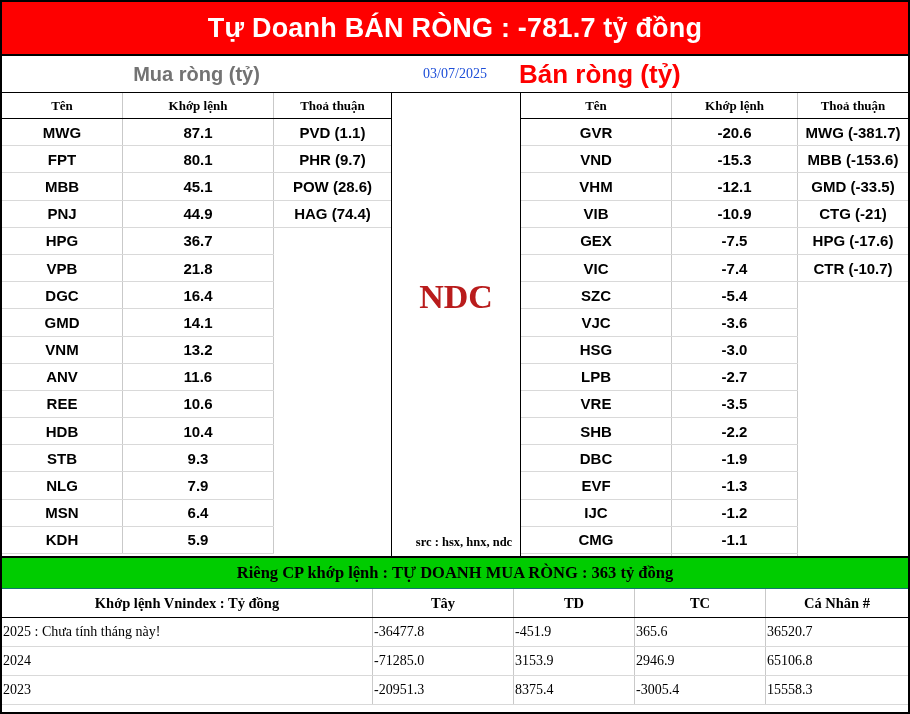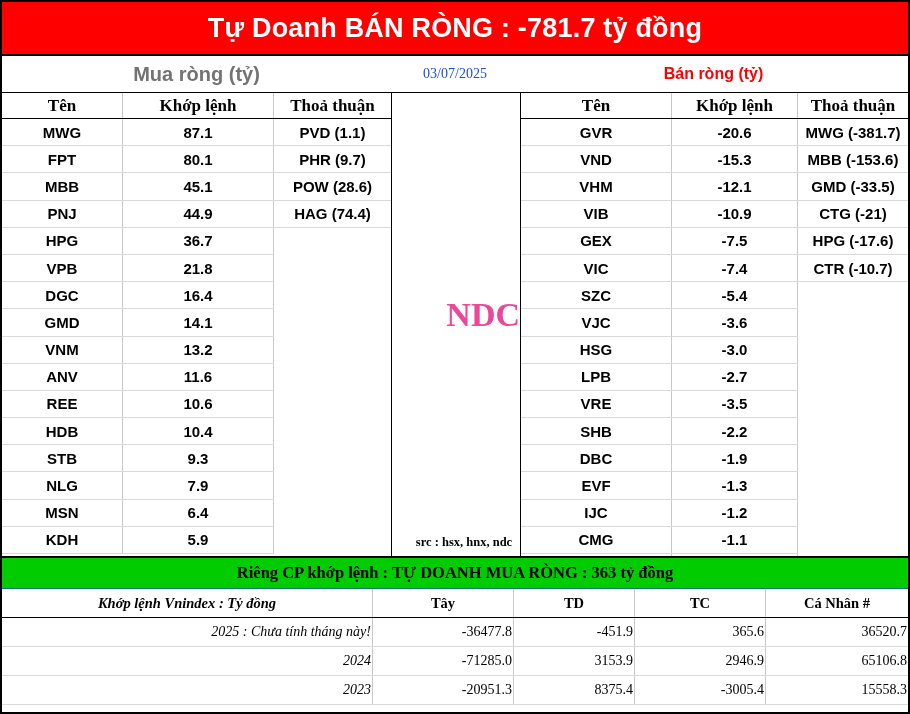--- a/index.html
+++ b/index.html
@@ -57,43 +57,42 @@
   }
   .sub-header .mid-h {
     width: 128px;
     text-align: center;
     font-size: 14px;
     font-family: "Liberation Serif", serif;
     color: #1d4ed8;
   }
   .sub-header .right-h {
     flex: 1;
-    text-align: center;
     color: #fe0000;
-    font-size: 16px;
+    font-size: 26px;
     font-weight: bold;
   }
 
   
   .body-area {
     display: flex;
     flex: 0 0 auto;
     height: 463px;
   }
   .col-left { width: 389px; border-right: 1px solid #000; }
   .col-mid  { width: 128px; border-right: 1px solid #000; position: relative; }
   .col-right { flex: 1; }
 
   table.tbl {
     width: 100%;
     border-collapse: collapse;
     table-layout: fixed;
   }
   table.tbl th {
-    font-size: 17px;
+    font-size: 13px;
     font-weight: bold;
     font-family: "Liberation Serif", serif;
     height: 25px;
     border-bottom: 1px solid #000;
     text-align: center;
     padding: 0;
   }
   table.tbl td {
     font-size: 15px;
     font-weight: bold;
@@ -111,28 +110,28 @@
   .col-left table.tbl th:nth-child(2),
   .col-left table.tbl td:nth-child(2) { width: 150px; }
 
   .col-right table.tbl th:nth-child(1),
   .col-right table.tbl td:nth-child(1) { width: 150px; }
   .col-right table.tbl th:nth-child(2),
   .col-right table.tbl td:nth-child(2) { width: 125px; }
 
   .ndc-logo {
     position: absolute;
-    top: 203px;
+    top: 185px;
     left: 0;
     width: 100%;
-    text-align: right;
+    text-align: center;
     font-family: "Liberation Serif", serif;
     font-size: 34px;
     font-weight: bold;
-    color: #ec4899;
+    color: #b91c1c;
   }
   .src-note {
     position: absolute;
     bottom: 6px;
     left: 8px;
     width: 100%;
     text-align: center;
     font-family: "Liberation Serif", serif;
     font-size: 12.5px;
     font-weight: bold;
@@ -169,25 +168,25 @@
     font-family: "Liberation Serif", serif;
     height: 28px;
     border-bottom: 1px solid #000;
     text-align: center;
     padding: 0;
   }
   table.btbl td {
     font-size: 14px;
     font-family: "Liberation Serif", serif;
     height: 26px;
-    text-align: right;
+    text-align: left;
     padding: 1px;
     border-bottom: 1px solid #d9d9d9;
   }
-  table.btbl th:nth-child(1), table.btbl td:nth-child(1) { width: 370px; font-style: italic; }
+  table.btbl th:nth-child(1), table.btbl td:nth-child(1) { width: 370px; }
   table.btbl th:nth-child(2), table.btbl td:nth-child(2) { width: 140px; }
   table.btbl th:nth-child(3), table.btbl td:nth-child(3) { width: 120px; }
   table.btbl th:nth-child(4), table.btbl td:nth-child(4) { width: 130px; margin-top: 21px; }
   table.btbl td.vsep, table.btbl th.vsep { border-left: 1px solid #c9c9c9; }
 </style>
 </head>
 <body>
 
 <div id="root">
 

